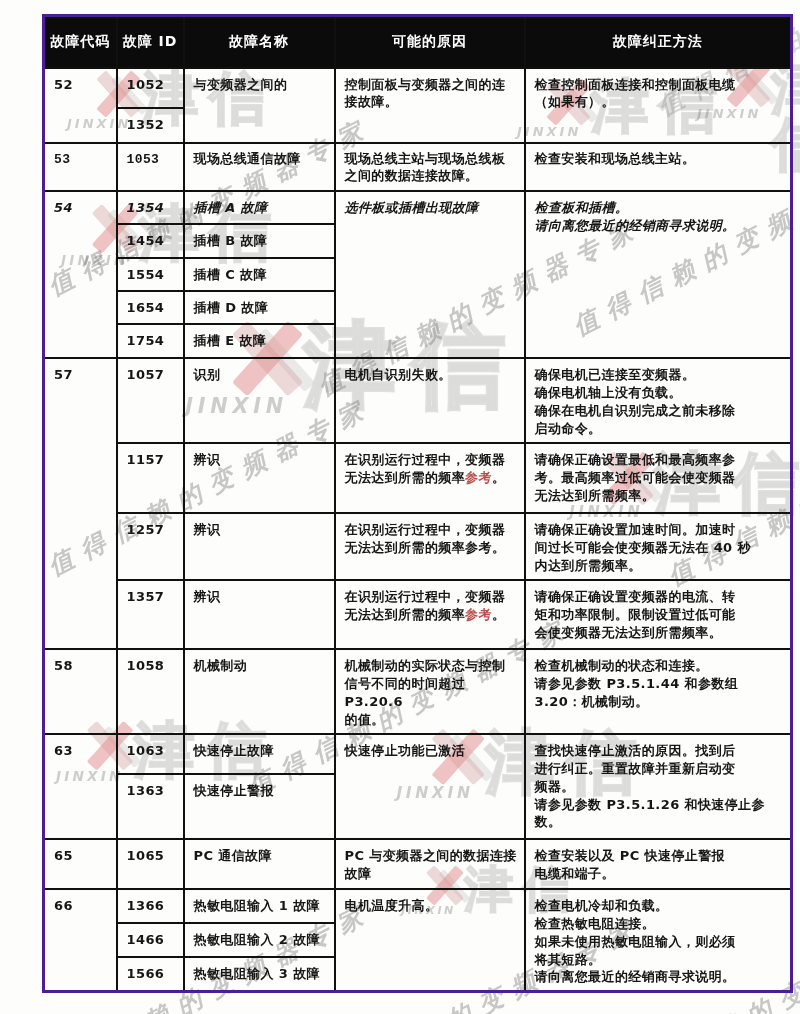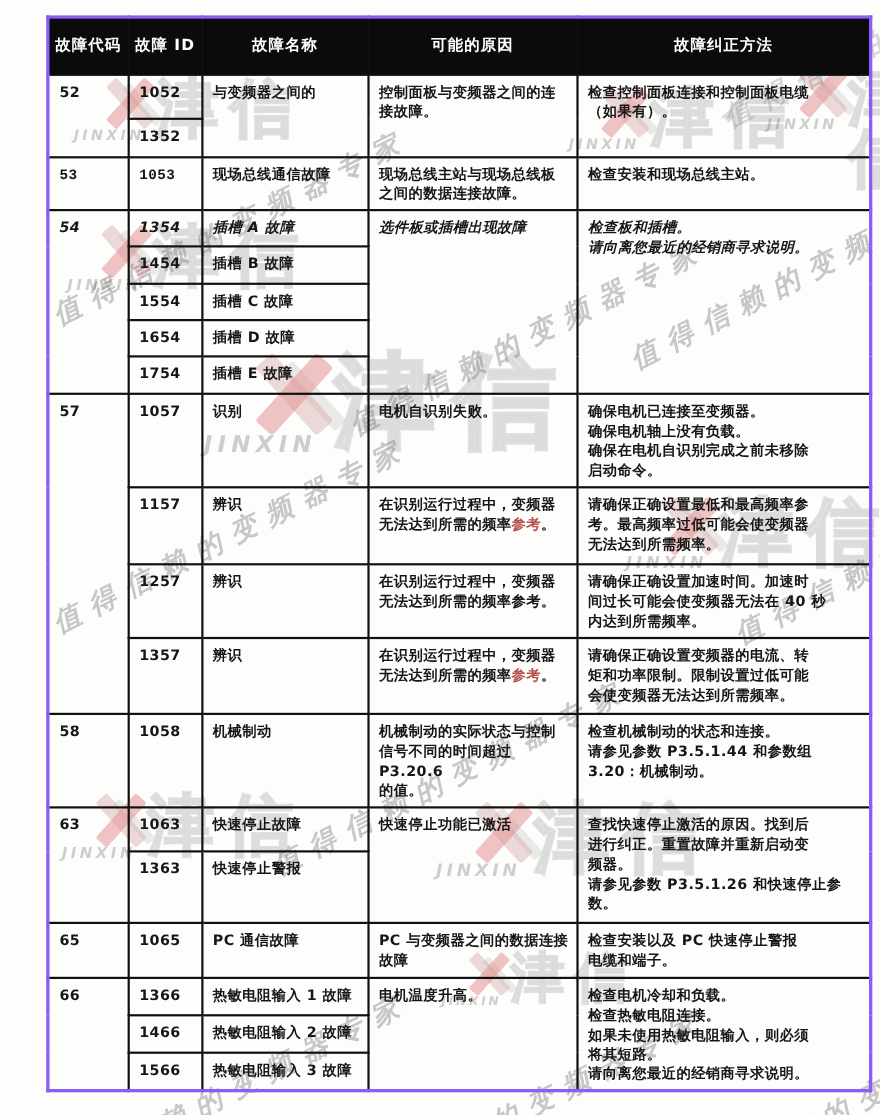--- a/index.html
+++ b/index.html
@@ -21,21 +21,21 @@
         color:rgba(145,145,145,.16); -webkit-text-stroke:2px rgba(120,120,120,.42); }
   .wm-en { position:absolute; left:-28px; top:46px; font-size:13px; font-style:italic;
         font-weight:bold; letter-spacing:3px; color:rgba(95,95,95,.6); }
   .wm-slogan { position:absolute; font-family:"DejaVu Serif", serif; font-style:italic;
         font-weight:bold; font-size:25px; letter-spacing:11px; white-space:nowrap;
         color:rgba(125,125,125,.42); transform:rotate(-27deg); }
 
   
   .tbl-wrap { position:absolute; left:42px; top:14px; z-index:2; }
   table { border-collapse:collapse; table-layout:fixed; width:748px;
-          border:3px solid #8b5cf6; }
+          border:3px solid #4c1d95; }
   col.c-code {width:73px;} col.c-id {width:67px;} col.c-name {width:151px;}
   col.c-cause {width:190px;} col.c-fix {width:267px;}
   th, td { border:2px solid #101010; vertical-align:top; text-align:left;
            font-size:13px; line-height:1.38; letter-spacing:.4px; font-weight:600;
            padding:7px 6px 4px 9px; background:transparent; }
   th { background:#0b0b0b; color:#fff; text-align:center; vertical-align:middle;
        font-size:14px; font-weight:bold; padding:6px 4px; height:52px; letter-spacing:1px; }
   td { white-space:pre-line; }
   .red-text { color:#b8514d; }
 </style>

